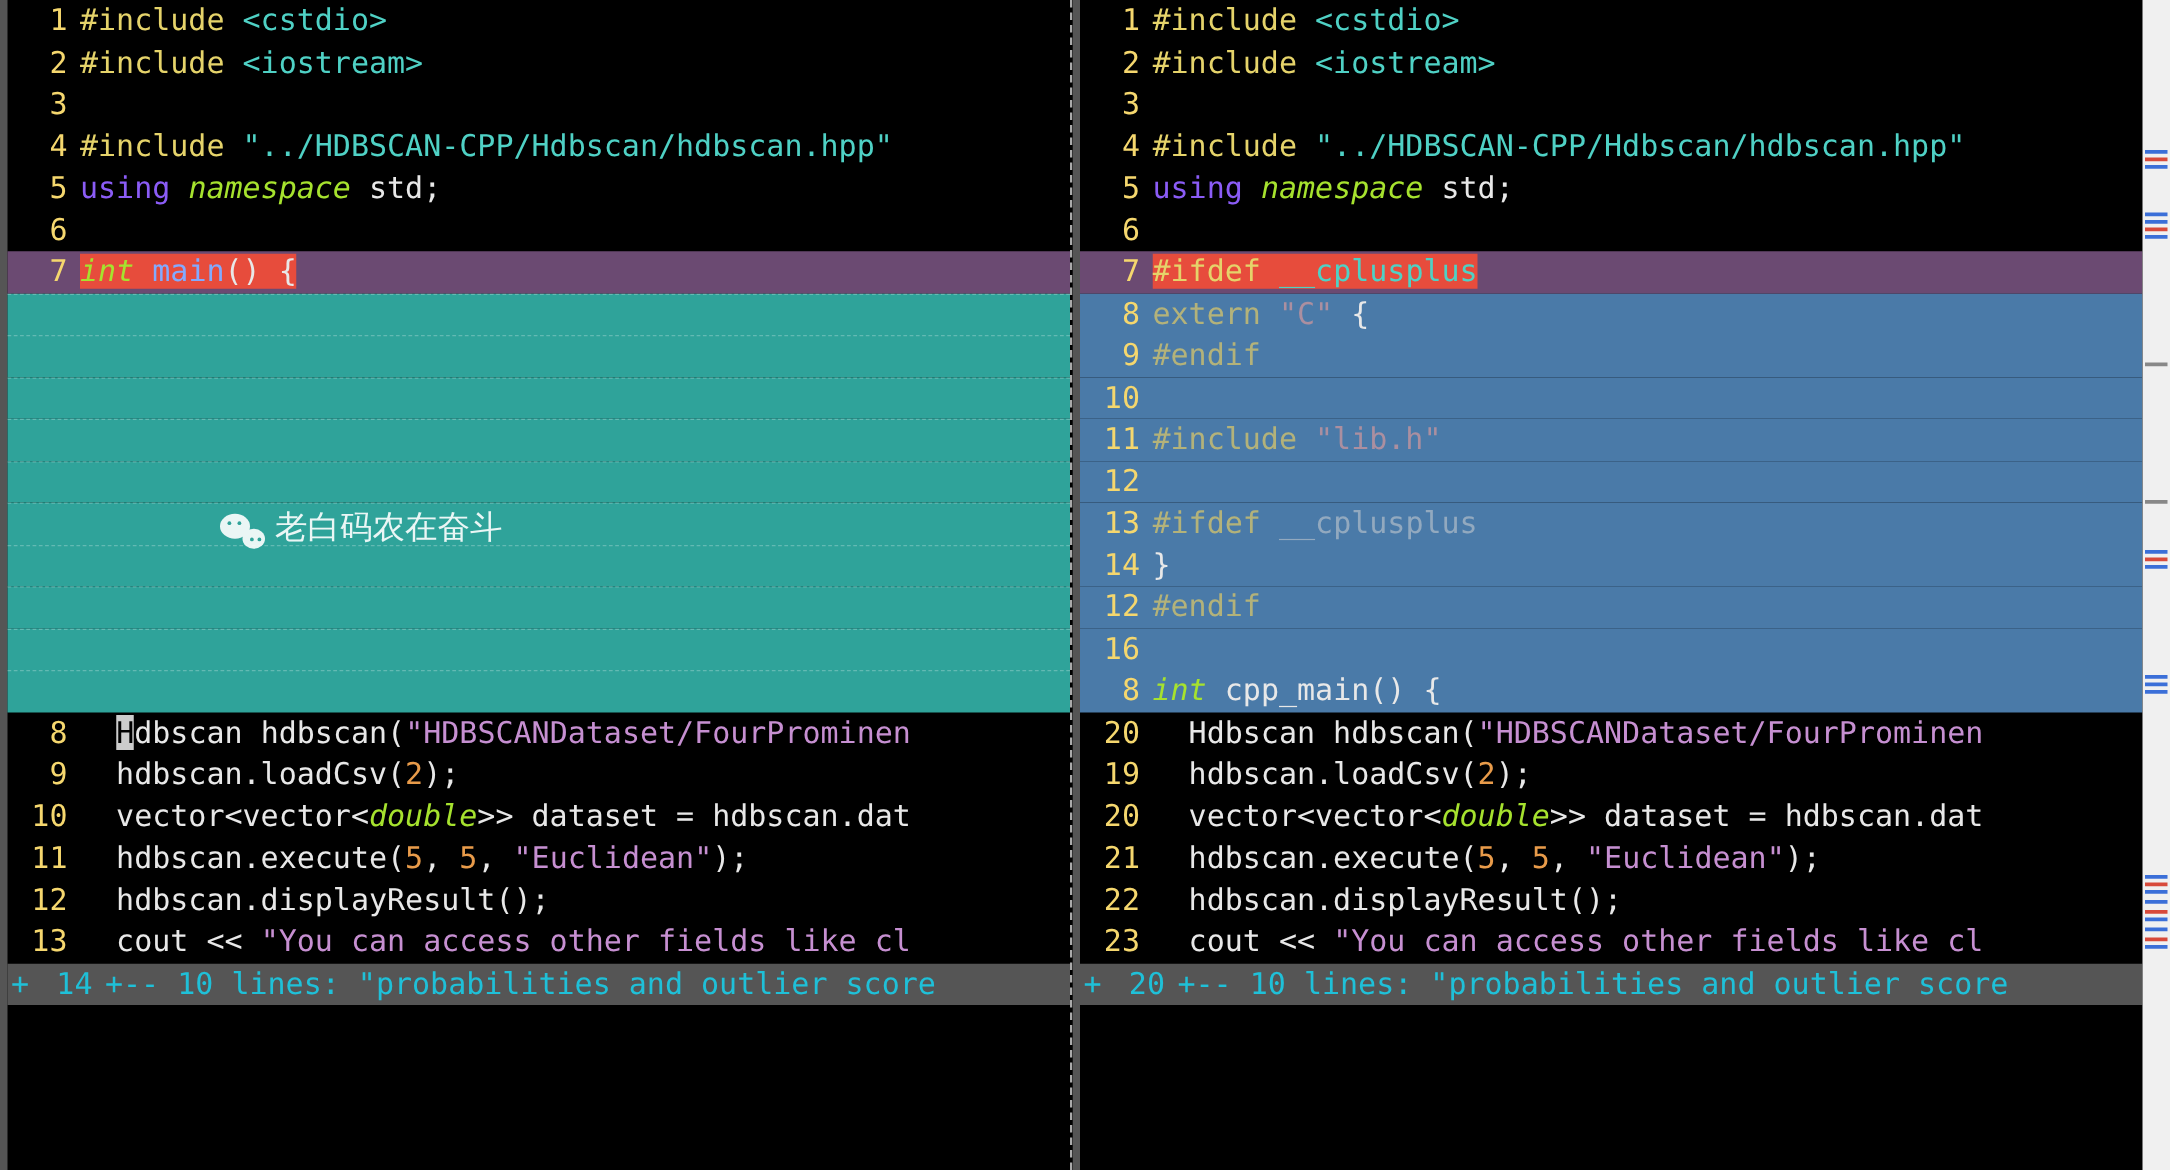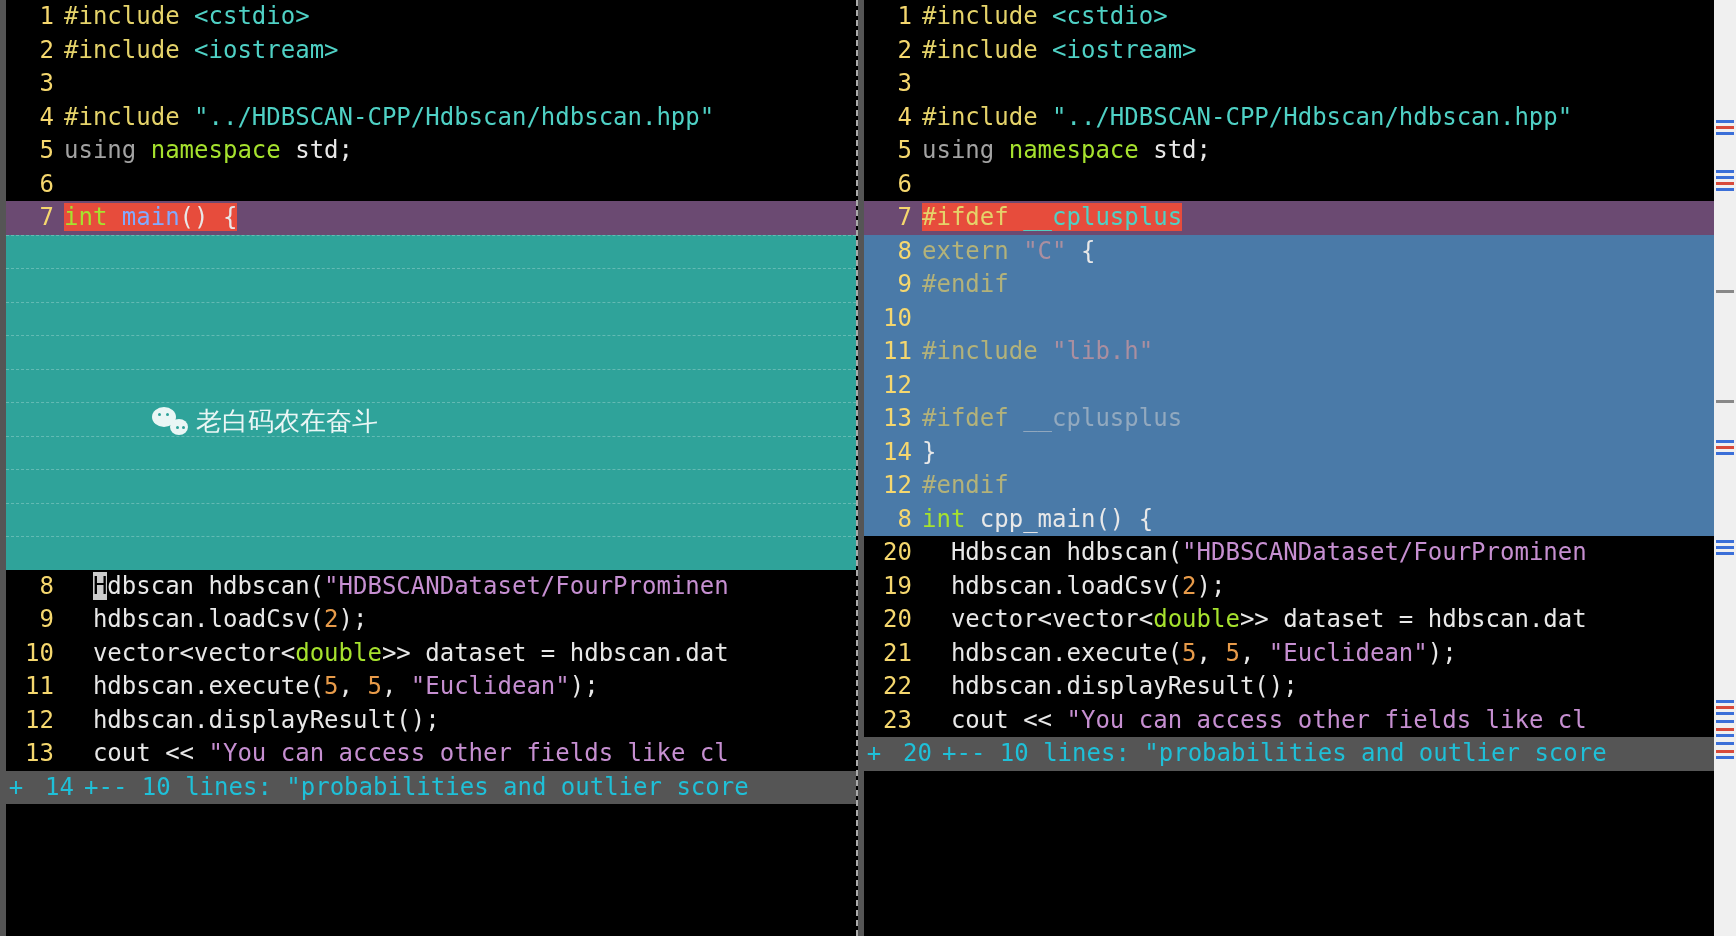--- a/index.html
+++ b/index.html
@@ -50,23 +50,23 @@
   .diff-add-right { background: #4a7aa8; }
   .diff-add-left.dashed { border-top: 1px dashed rgba(255,255,255,0.25); }
   .fold-row { background: #555; color: #1fc0d8; }
   .fold-row .lno { color: #1fc0d8; }
   .fold-sign { color: #1fc0d8; width: 20px; display:inline-block; text-align:center; }
   .cursor { background: #ccc; color: #000; }
 
   
   .k-yellow { color: #e5d36a; }
   .k-teal   { color: #4fd1c5; }
-  .k-red    { color: #a3a3a3; text-align: right; }
+  .k-red    { color: #8b5cf6; text-align: right; }
   .k-blue   { color: #82aaff; }
-  .k-green  { color: #a6e22e; }
+  .k-green  { color: #a6e22e; font-style: italic; }
   .k-orange { color: #e89b4a; }
   .k-purple { color: #c68fd1; }
   .k-white  { color: #e8e8e8; text-align: right; }
   .k-dimblue { color: #92a9bf; }
   .k-dimstr  { color: #ab8fa0; }
   .k-dimy    { color: #b3b27a; }
 
   
   .minimap {
     width: 22px;
@@ -78,24 +78,24 @@
     position: absolute;
     left: 2px; right: 2px;
     height: 3px;
   }
   .mm-blue { background: #3b6fd8; }
   .mm-red  { background: #d84a3b; }
   .mm-gray { background: #888; }
 
   .watermark {
     position: absolute;
-    left: 152px;
+    left: 176px;
     top: 405px;
     display: flex;
-    align-items: flex-start;
+    align-items: flex-end;
     gap: 8px;
     color: #fff;
     font-size: 26px;
     z-index: 5;
     font-family: sans-serif;
     opacity: 0.9;
   }
   .wechat-icon {
     width: 36px; height: 30px; position: relative;
   }
@@ -234,20 +234,23 @@
         <span class="code"></span></div>
         <div class="line diff-add-right">
         <span class="lno">13</span>
         <span class="code"><span class="k-dimy">#ifdef </span><span class="k-dimblue">__cplusplus</span></span></div>
         <div class="line diff-add-right">
         <span class="lno">14</span>
         <span class="code"><span class="k-white">}</span></span></div>
         <div class="line diff-add-right">
         <span class="lno">12</span>
         <span class="code"><span class="k-dimy">#endif</span></span></div>
+        <div class="line diff-add-right">
+        <span class="lno">16</span>
+        <span class="code"></span></div>
         <div class="line diff-add-right">
         <span class="lno">8</span>
         <span class="code"><span class="k-green">int</span><span class="k-white"> cpp_main() {</span></span></div>
         <div class="line">
       <span class="lno">20</span>
       <span class="code"><span class="k-white">  Hdbscan hdbscan(</span><span class="k-purple">"HDBSCANDataset/FourProminen</span></span></div>
         <div class="line">
       <span class="lno">19</span>
       <span class="code"><span class="k-white">  hdbscan.loadCsv(</span><span class="k-orange">2</span><span class="k-white">);</span></span></div>
         <div class="line">

